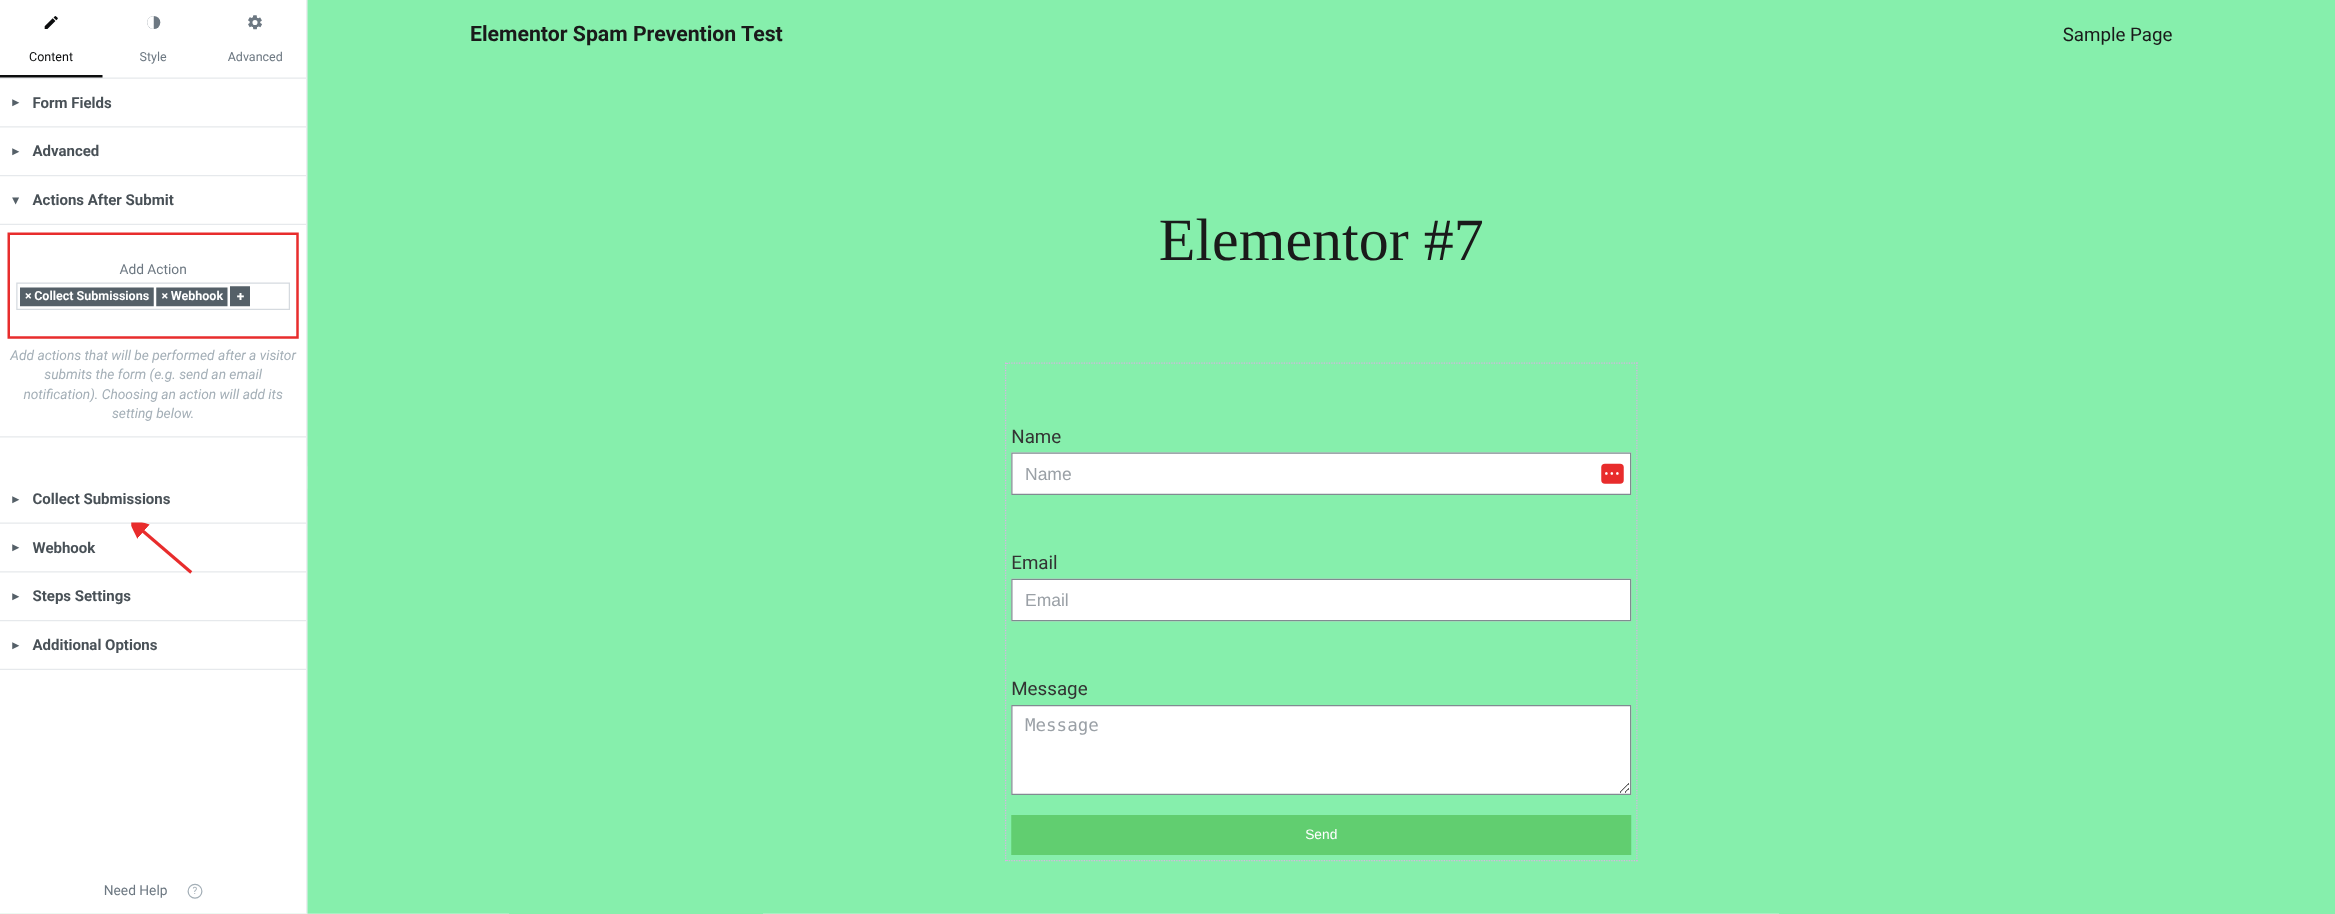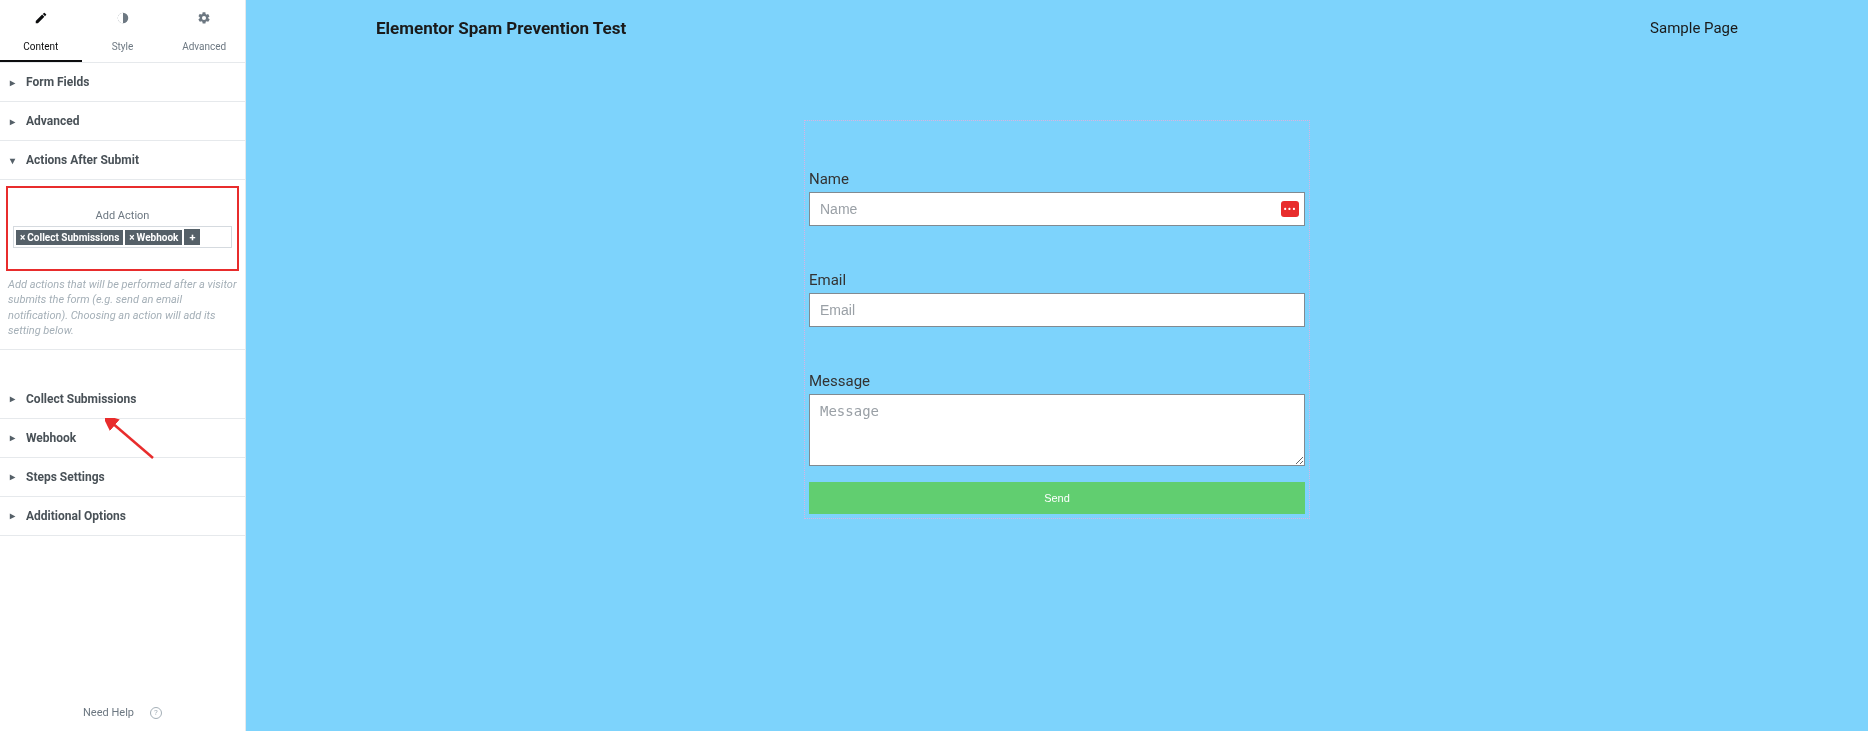--- a/index.html
+++ b/index.html
@@ -119,20 +119,21 @@
       justify-content: center;
       font-size: 11px;
       font-weight: 700;
     }
     .helper-text {
       font-size: 11px;
       font-style: italic;
       color: #a4afb7;
       line-height: 1.4;
       padding: 0 2px;
+      text-align: center;
     }
     .collapse-handle {
       position: absolute;
       left: 246px;
       top: 372px;
       width: 10px;
       height: 20px;
       background: #fff;
       border: 1px solid #e6e9ec;
       border-left: none;
@@ -172,21 +173,21 @@
       left: 105px;
       top: 418px;
       pointer-events: none;
     }
 
     
     .main {
       flex: 1;
       position: relative;
       padding: 0;
-      background: #7dd3fc;
+      background: #86efac;
     }
     .topbar {
       display: flex;
       justify-content: space-between;
       align-items: center;
       padding: 18px 130px 12px;
     }
     .site-title {
       font-size: 17px;
       font-weight: 700;
@@ -372,20 +373,21 @@
   </defs>
   <line x1="48" y1="40" x2="6" y2="4" stroke="#e82c2c" stroke-width="2.5" marker-end="url(#ah)"></line>
 </svg>
 
 <div class="main">
   <div class="topbar">
     <div class="site-title">Elementor Spam Prevention Test</div>
     <div class="sample-link">Sample Page</div>
   </div>
 
+  <div class="page-title">Elementor #7</div>
 
   <div class="form-wrap">
     <div class="field">
       <label class="field-label">Name</label>
       <div class="name-field-wrap">
         <input class="field-input" placeholder="Name" style="">
         <span class="name-badge">•••</span>
       </div>
     </div>
     <div class="field">

